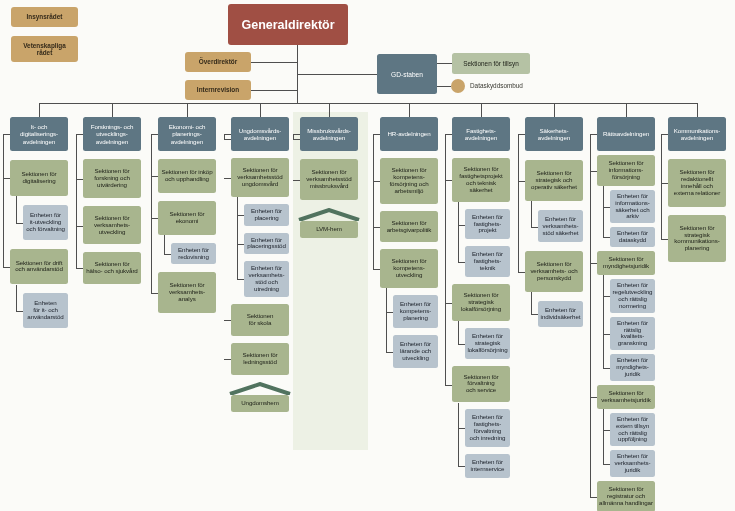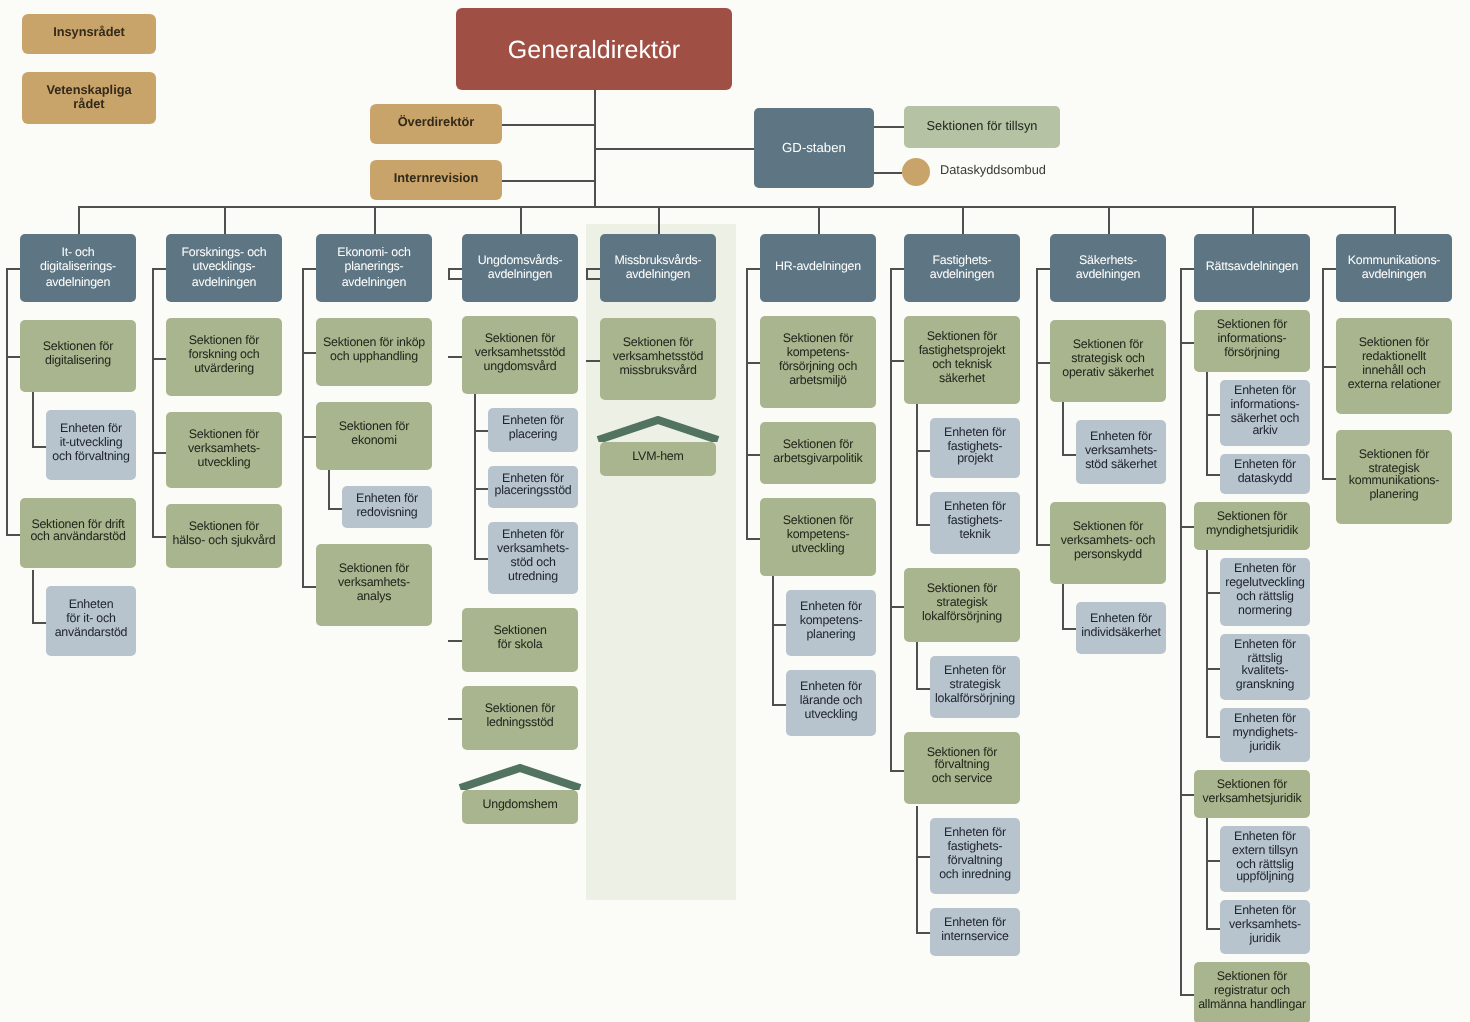--- a/index.html
+++ b/index.html
@@ -32,22 +32,22 @@
   .org-col { position:absolute; top:117px; width:65px; }
 
   
   .tan { background:var(--tan,#c9a46a); display:flex; align-items:center; justify-content:center;
          text-align:center; white-space:pre-line; font-size:6.4px; line-height:7.2px;
          color:#342a1a; border-radius:3px; font-weight:700; z-index:1; }
   #insynsradet   { left:11px;  top:7px;  width:67px;  height:20px; }
   #vetenskapliga { left:11px;  top:36px; width:67px;  height:26px; }
   #overdirektor  { left:185px; top:52px; width:66px;  height:20px; }
   #internrevision{ left:185px; top:80px; width:66px;  height:20px; }
-  #generaldirektor { left:228px; top:4px; width:138px; height:41px;
-         background:var(--red,#a04f44); color:#fff; font-weight:400; font-size:12.5px;
+  #generaldirektor { left:228px; top:4px; width:120px; height:41px;
+         background:var(--red,#a04f44); color:#fff; font-weight:700; font-size:12.5px;
          display:flex; align-items:center; justify-content:center; border-radius:3px; z-index:1; }
   #gdstaben { left:377px; top:54px; width:60px; height:40px; background:var(--dept,#5e7683);
          color:#fff; font-size:6.6px; display:flex; align-items:center; justify-content:center;
          border-radius:2.5px; z-index:1; }
   #tillsyn { left:452px; top:53px; width:78px; height:21px; background:var(--tillsyn,#b5c2a4);
          font-size:6.4px; color:#22251c; display:flex; align-items:center; justify-content:center;
          border-radius:2.5px; z-index:1; }
   #ombud-dot { left:451px; top:79px; width:14px; height:14px; border-radius:50%;
          background:var(--tan,#c9a46a); z-index:1; }
   #ombud-label { left:470px; top:82px; font-size:6.4px; color:#3a3a32; z-index:1; }

